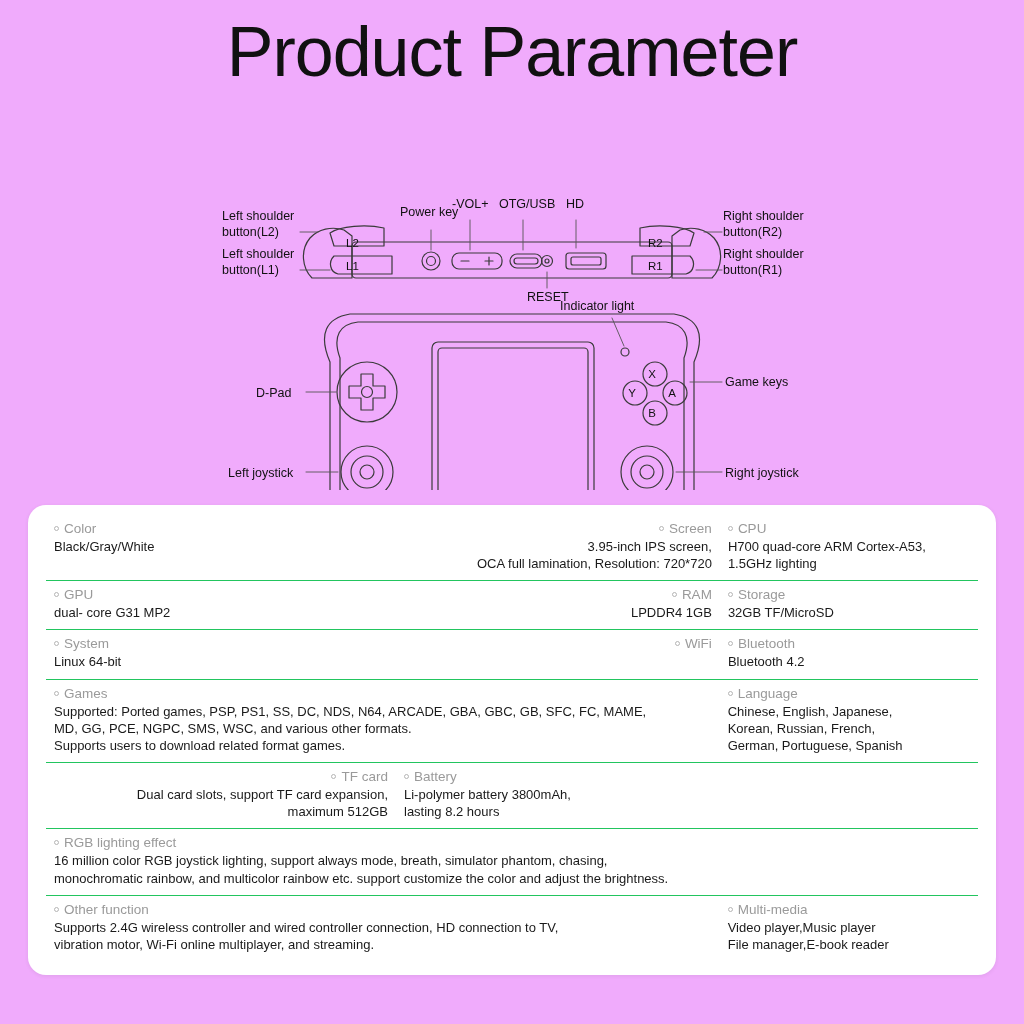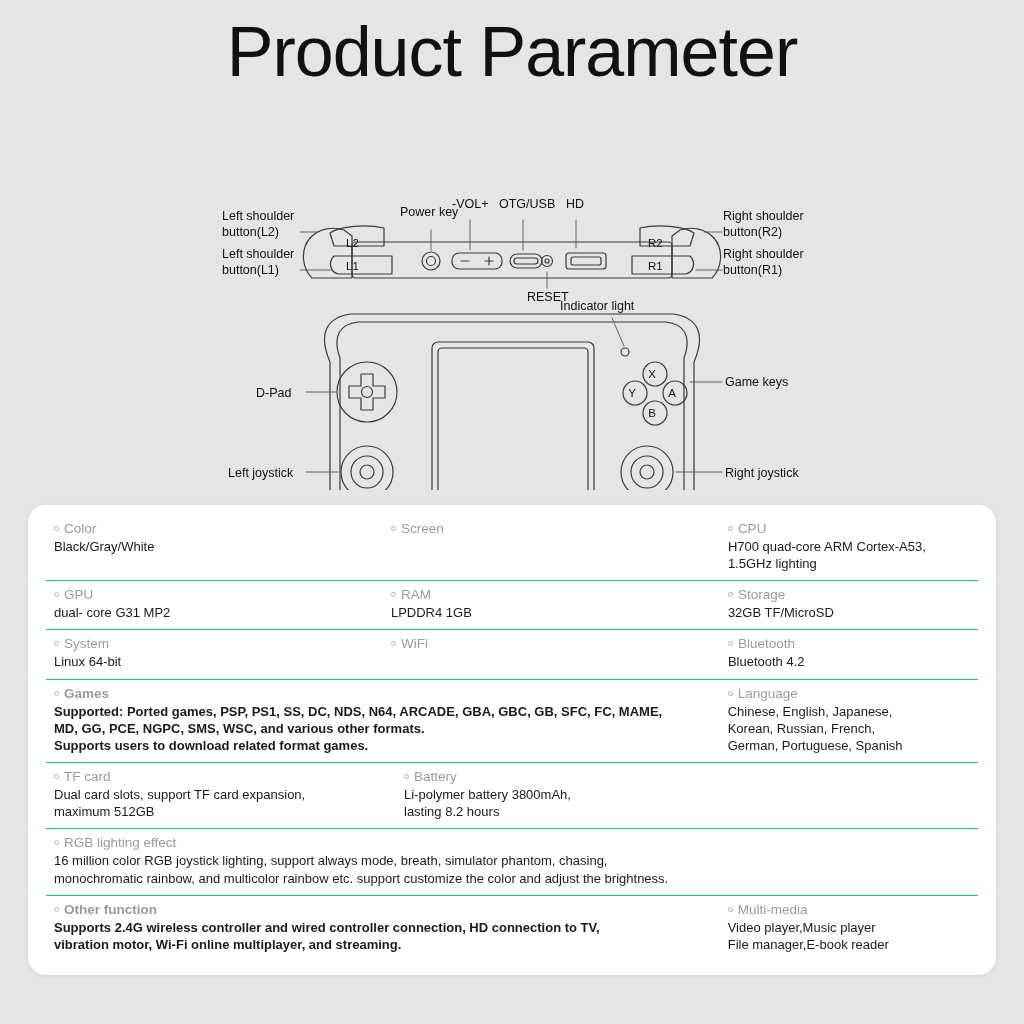--- a/index.html
+++ b/index.html
@@ -7,21 +7,21 @@
     margin: 0; padding: 0;
     width: 1024px; height: 1024px;
     background: #f7f7f7;
     font-family: "Liberation Sans", sans-serif;
     color: #1a1a1a;
   }
   .page {
     position: relative;
     width: 1024px; height: 1024px;
     overflow: hidden;
-    background: #e5e5e5;
+    background: #f0abfc;
   }
   .title {
     text-align: center;
     font-size: 70px;
     font-weight: 400;
     letter-spacing: -1px;
     margin: 16px 0 0 0;
     line-height: 1.05;
     color: #111;
   }
@@ -45,23 +45,23 @@
   .spec-row {
     display: flex;
     border-bottom: 1px solid #22c55e;
     padding: 4px 0 4px 0;
   }
   .spec-row:last-child { border-bottom: none; }
   .cell {
     padding: 2px 8px 4px 8px;
   }
   .c1 { width: 350px; }
-  .c2 { width: 350px; }
+  .c2 { width: 350px; text-align: right; }
   .c3 { width: 268px; }
-  .cell-wide2 { width: 700px; font-weight: bold; }
+  .cell-wide2 { width: 700px; }
   .cell-full { width: 968px; }
   .lbl {
     font-size: 13.5px;
     color: #9a9a9a;
     margin-bottom: 2px;
     white-space: nowrap;
   }
   .lbl .dot {
     display: inline-block;
     width: 5px; height: 5px;
@@ -235,20 +235,22 @@
   </div>
 
   <div class="spec-card">
       <div class="spec-row">
         <div class="cell c1">
           <div class="lbl"><span class="dot"></span><span>Color</span></div>
           <div class="val">Black/Gray/White</div>
         </div>
         <div class="cell c2">
           <div class="lbl"><span class="dot"></span><span>Screen</span></div>
+          <div class="val">3.95-inch IPS screen,
+OCA full lamination, Resolution: 720*720</div>
         </div>
         <div class="cell c3">
           <div class="lbl"><span class="dot"></span><span>CPU</span></div>
           <div class="val">H700 quad-core ARM Cortex-A53,
 1.5GHz lighting</div>
         </div>
       </div>
       <div class="spec-row">
         <div class="cell c1">
           <div class="lbl"><span class="dot"></span><span>GPU</span></div>

